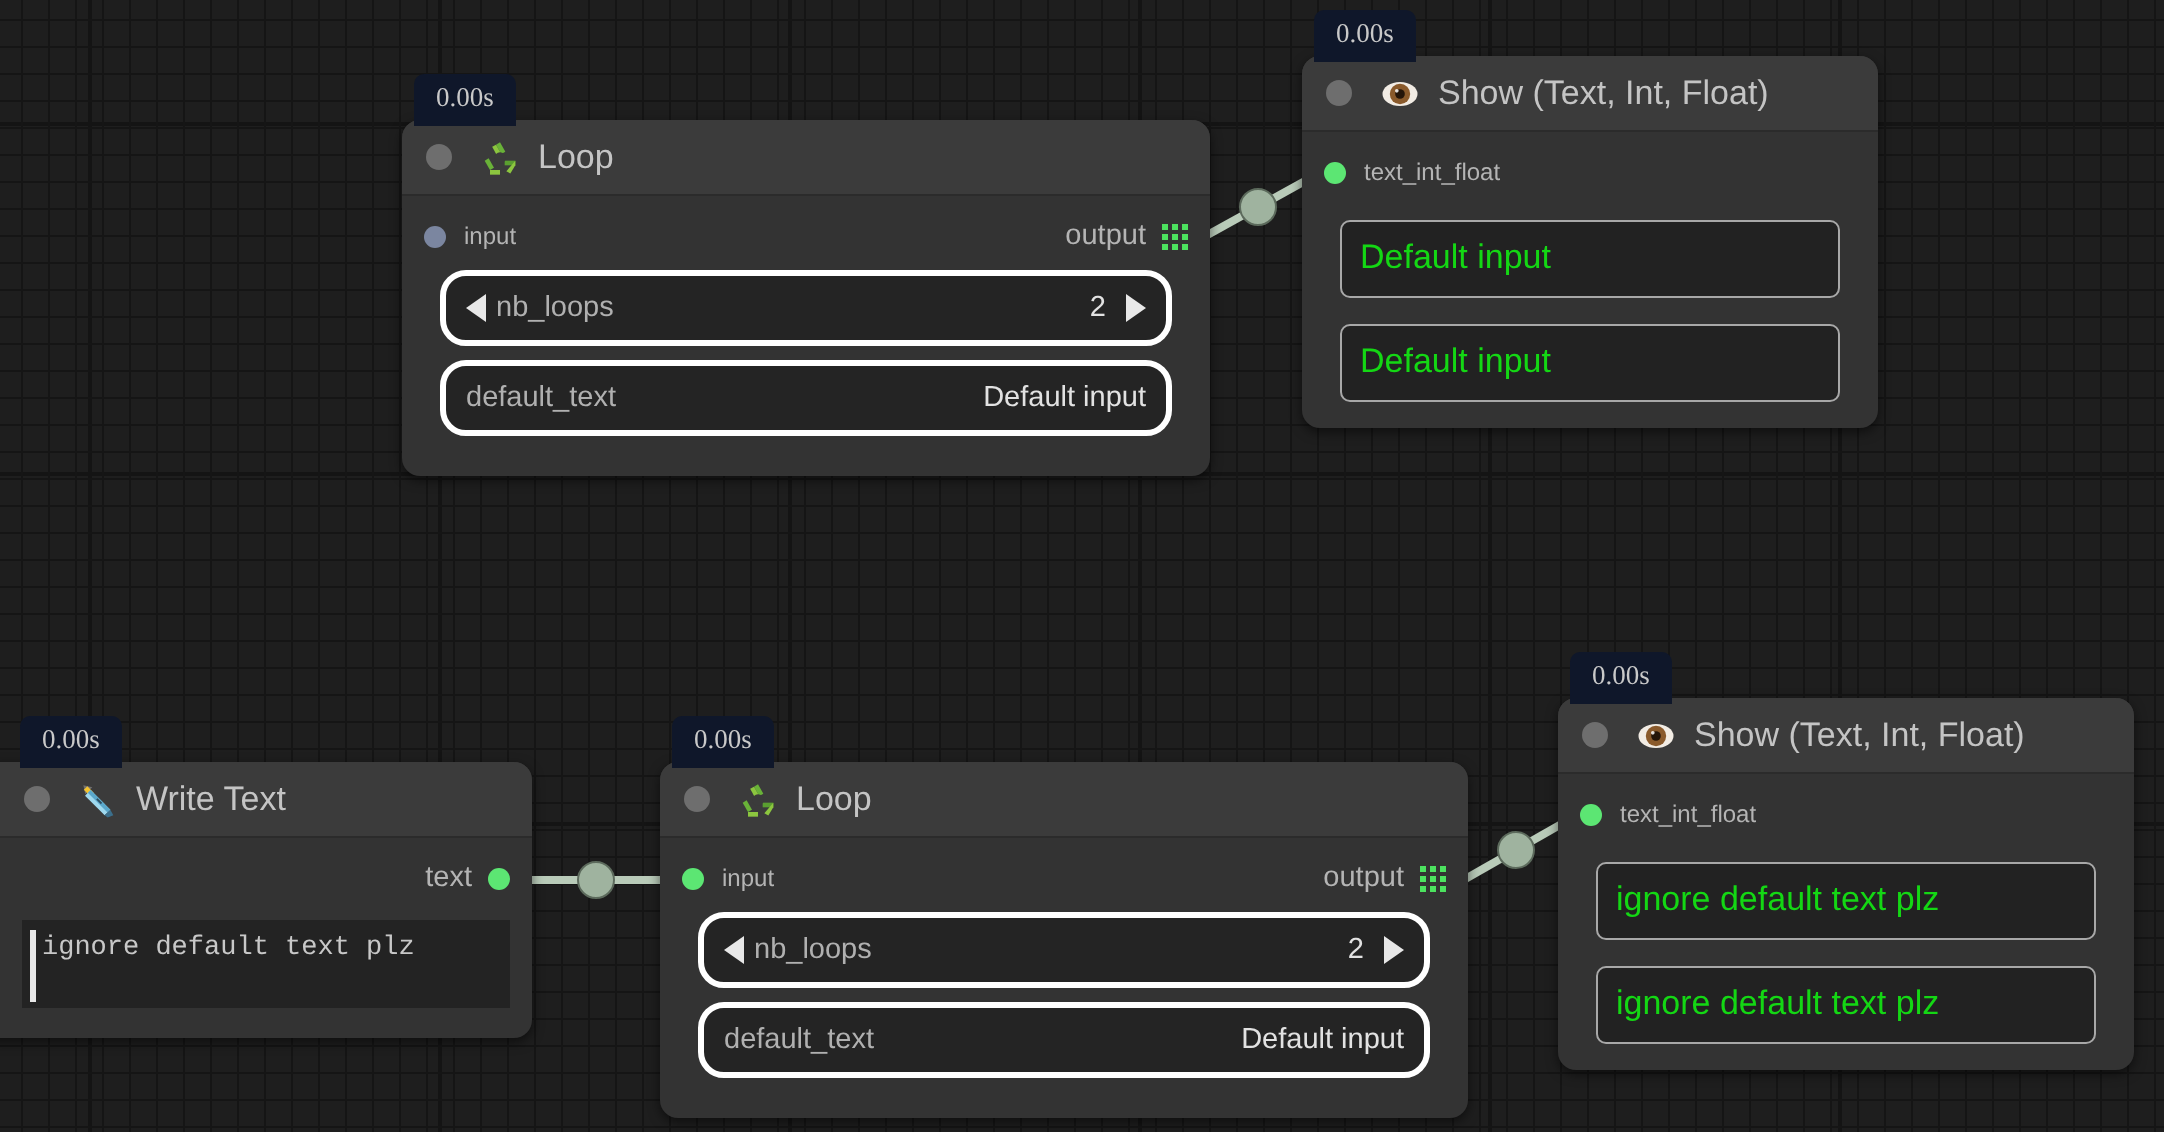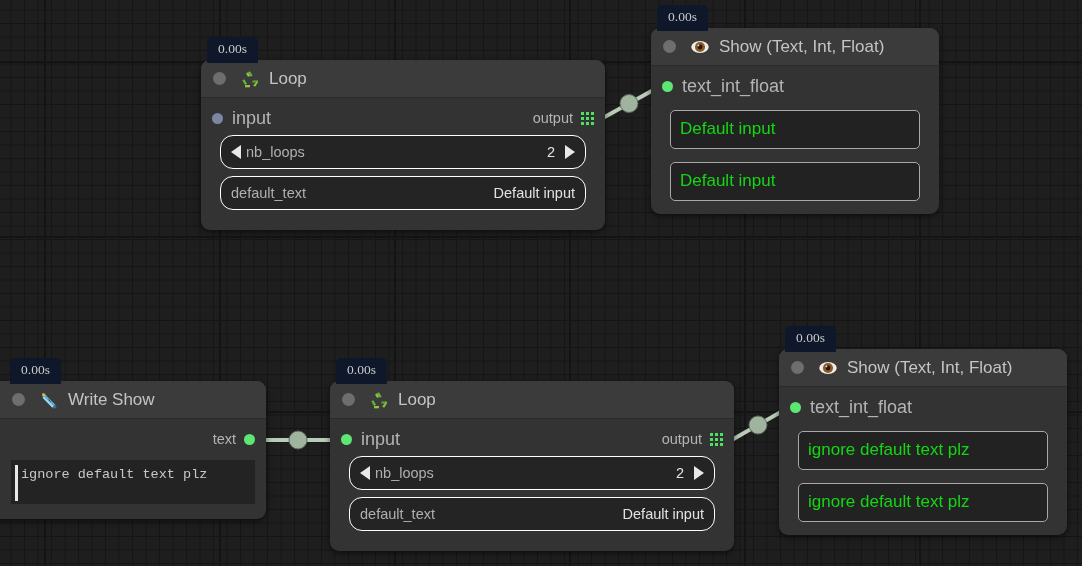--- a/index.html
+++ b/index.html
@@ -115,21 +115,21 @@
   .port-dot {
     width: 11px;
     height: 11px;
     border-radius: 50%;
     flex: 0 0 auto;
   }
   .port-dot.connected { background: #5ce673; }
   .port-dot.idle      { background: #7b86a0; }
   .port-label {
     color: #b4b4b4;
-    font-size: 18px;
+    font-size: 12px;
     margin-left: 9px;
     white-space: nowrap;
   }
   .spacer { flex: 1 1 auto; }
   .port-label-right {
     color: #b4b4b4;
     font-size: 14.5px;
     margin-right: 8px;
     white-space: nowrap;
     text-align: right;
@@ -145,21 +145,21 @@
   }
   .grid-port i { display:block; width:3px; height:3px; background:#4ce25f; }
 
   
   .pill {
     display: flex;
     align-items: center;
     height: 25px;
     margin: 0 8px 7px 8px;
     background: #242424;
-    border: 1px solid #ffffff;
+    border: 3px solid #ffffff;
     border-radius: 13px;
     padding: 16px 10px;
     box-sizing: border-box;
   }
   .pill .name {
     color: #b0b0b0;
     font-size: 14.5px;
     white-space: nowrap;
   }
   .pill .value {
@@ -329,21 +329,21 @@
       <div class="header-icon">
         <svg width="20" height="20" viewBox="0 0 24 24">
           <path d="M3.2 3.2 L8.6 4.4 L4.4 8.6 Z" fill="#6f6f6f"></path>
           <path d="M5.6 3.8 L9.4 7.6 L7.3 9.7 L3.5 5.9 Z" fill="#f2c230"></path>
           <path d="M7.6 6.0 L19.4 17.8 L16.0 21.2 L4.2 9.4 Z" fill="#9fd9ef"></path>
           <path d="M7.6 6.0 L19.4 17.8 L17.7 19.5 L5.9 7.7 Z" fill="#5aa8cc"></path>
           <path d="M16.0 21.2 L19.4 17.8 L21.2 21.2 L17.8 22.5 Z" fill="#3b6f8c"></path>
           <path d="M11.3 11.3 L14.1 14.1" stroke="#2c4e61" stroke-width="1.1"></path>
         </svg>
       </div>
-      <div class="node-title">Write Show</div>
+      <div class="node-title">Write Text</div>
     </div>
     <div class="node-body" style="padding-bottom:15px;">
       <div class="port-row" style="margin-bottom:2px;padding-left:25px;">
         <span class="spacer"></span>
         <span class="port-label-right">text</span>
         <span class="port-dot connected"></span>
       </div>
       <div class="text-editor">
         <span class="text-caret"></span>
         <div class="line">ignore default text plz</div>

